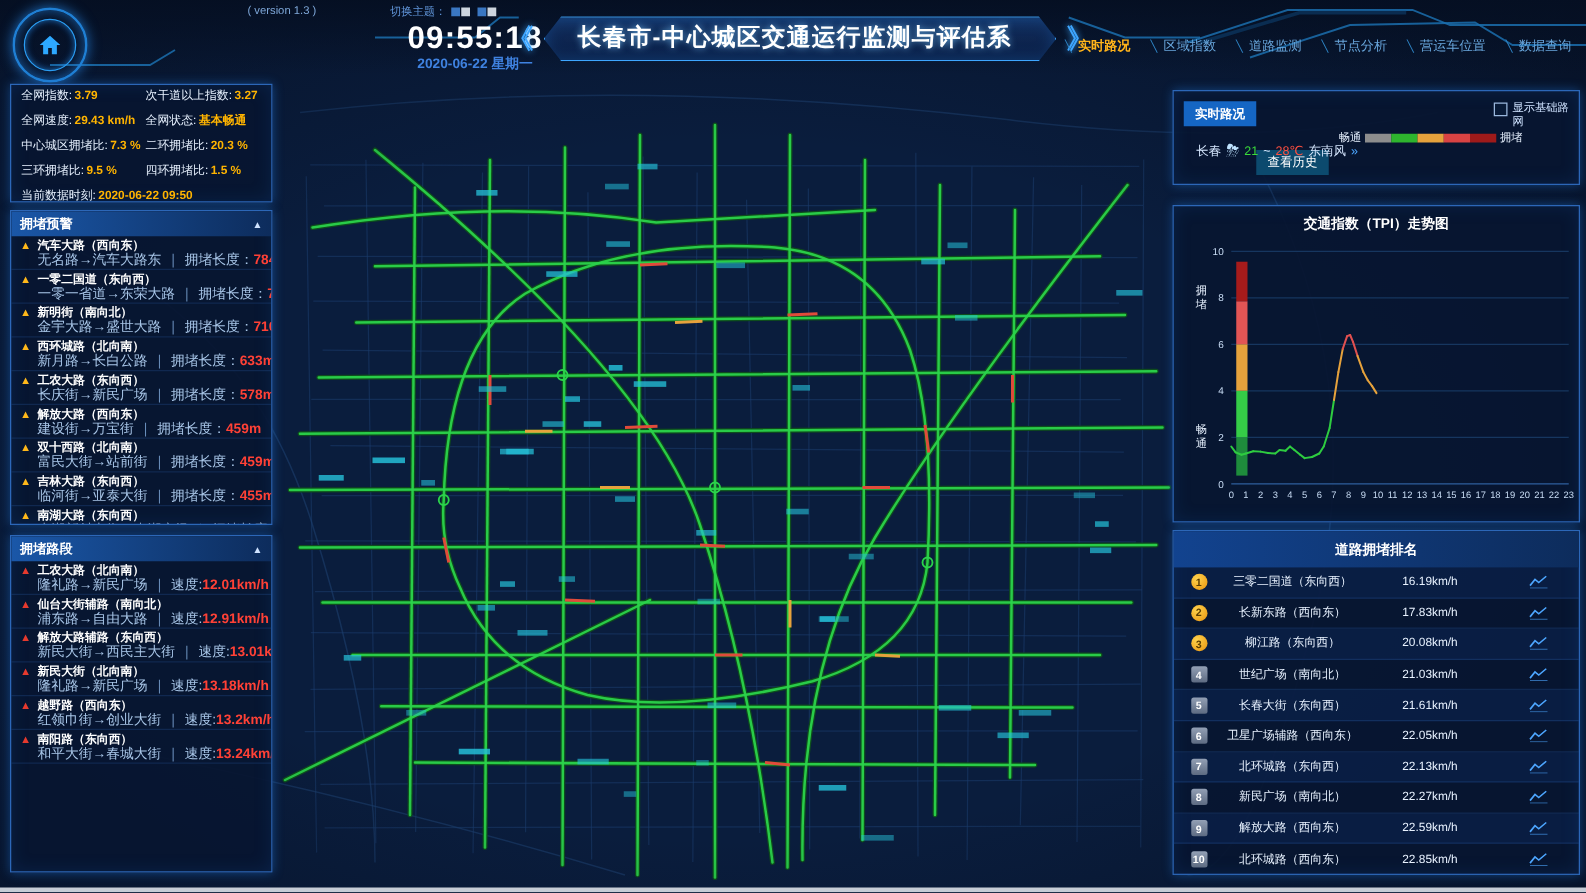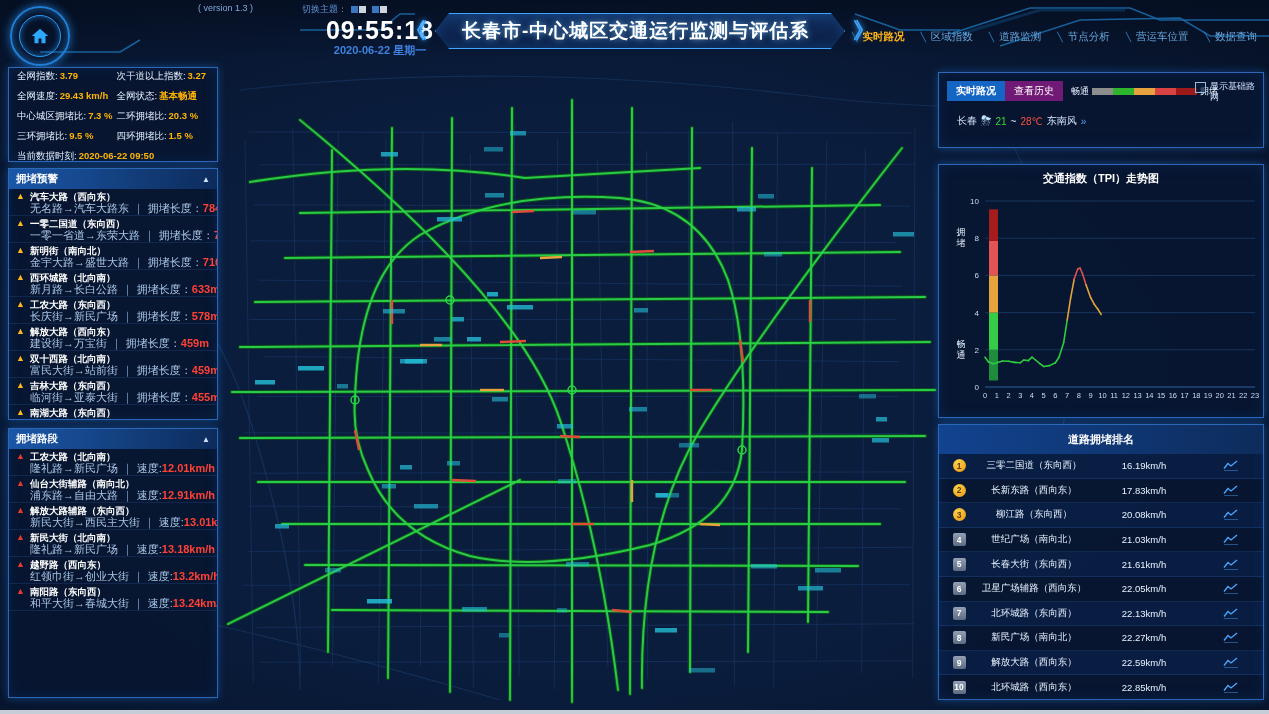--- a/index.html
+++ b/index.html
@@ -13,21 +13,21 @@
     background:linear-gradient(rgba(5,15,34,.95), rgba(5,15,34,0));}
   #deco-svg{position:absolute;left:0;top:0;pointer-events:none;}
 
   
   .logo{position:absolute;left:10px;top:6px;width:56px;height:56px;border-radius:50%;
     border:2px solid #1f7fd4;box-shadow:0 0 10px rgba(40,150,255,.7), inset 0 0 10px rgba(40,150,255,.55);
     display:flex;align-items:center;justify-content:center;}
   .logo .ring{width:40px;height:40px;border-radius:50%;border:1px solid #2a9df4;
     display:flex;align-items:center;justify-content:center;box-shadow:inset 0 0 6px rgba(40,150,255,.6);}
   .version{position:absolute;left:198px;top:3px;font-size:9px;color:#7fa8d9;}
-  .theme{position:absolute;left:302px;top:3px;font-size:9px;color:#5f93d6;display:flex;align-items:center;gap:4px;justify-content:center;}
+  .theme{position:absolute;left:312px;top:3px;font-size:9px;color:#5f93d6;display:flex;align-items:center;gap:4px;justify-content:center;}
   .theme .sq{width:7px;height:7px;display:inline-block;margin-right:1px;}
   .clock{position:absolute;left:280px;top:16px;width:200px;text-align:center;
     font-size:25px;font-weight:bold;color:#ffffff;letter-spacing:1px;}
   .date{position:absolute;left:280px;top:43px;width:200px;text-align:center;
     font-size:11px;font-weight:bold;color:#3f82e0;}
   .title-wrap{position:absolute;left:405px;top:13px;width:470px;height:36px;
     display:flex;align-items:center;justify-content:center;gap:8px;}
   .title-box{height:34px;line-height:34px;padding:0 26px;color:#fff;font-size:19px;font-weight:bold;
     letter-spacing:1px;background:linear-gradient(180deg, rgba(28,70,140,.55), rgba(10,30,70,.8));
     border:1px solid #3ea6ff;box-shadow:0 0 12px rgba(40,150,255,.5), inset 0 0 14px rgba(40,150,255,.3);
@@ -64,21 +64,21 @@
   .tri.red{color:#e63a2e;}
   .w-l2{font-size:11px;color:#a8c6e8;line-height:10px;padding-left:14px;margin-top:1px;white-space:nowrap;}
   .w-sep{margin:0 4px;color:#7fa8d9;}
   .w-val{color:#ff4136;font-weight:bold;}
 
   
   #traffic-panel{left:938px;top:72px;width:326px;height:76px;}
   .tp-row1{display:flex;align-items:center;margin:8px 0 0 8px;}
   .tab{height:20px;padding:0 9px;font-size:10px;display:flex;align-items:center;cursor:pointer;color:#fff;}
   .tab.active{background:#1566c4;font-weight:bold;}
-  .tab.inactive{background:#701a75;}
+  .tab.inactive{background:#0c4a6e;margin-top:39px;}
   .legend{display:flex;align-items:center;margin-left:8px;gap:3px;}
   .legend .lg-label{font-size:9px;color:#e8f2ff;}
   .legend .swatches{display:flex;}
   .legend .sw{width:21px;height:7px;}
   .cbx-wrap{position:absolute;right:6px;top:8px;width:62px;display:flex;gap:4px;cursor:pointer;}
   .cbx{width:9px;height:9px;border:1px solid #9bb8dd;background:rgba(10,30,60,.6);flex:none;margin-top:1px;}
   .cbx-label{font-size:9px;color:#cfe3ff;line-height:11px;}
   .weather{position:absolute;left:18px;top:40px;font-size:10px;color:#d7e8ff;display:flex;align-items:center;gap:4px;}
   .weather .wicon{font-size:13px;color:#bfe3ff;}
   .weather .lo{color:#3adb3a;}

